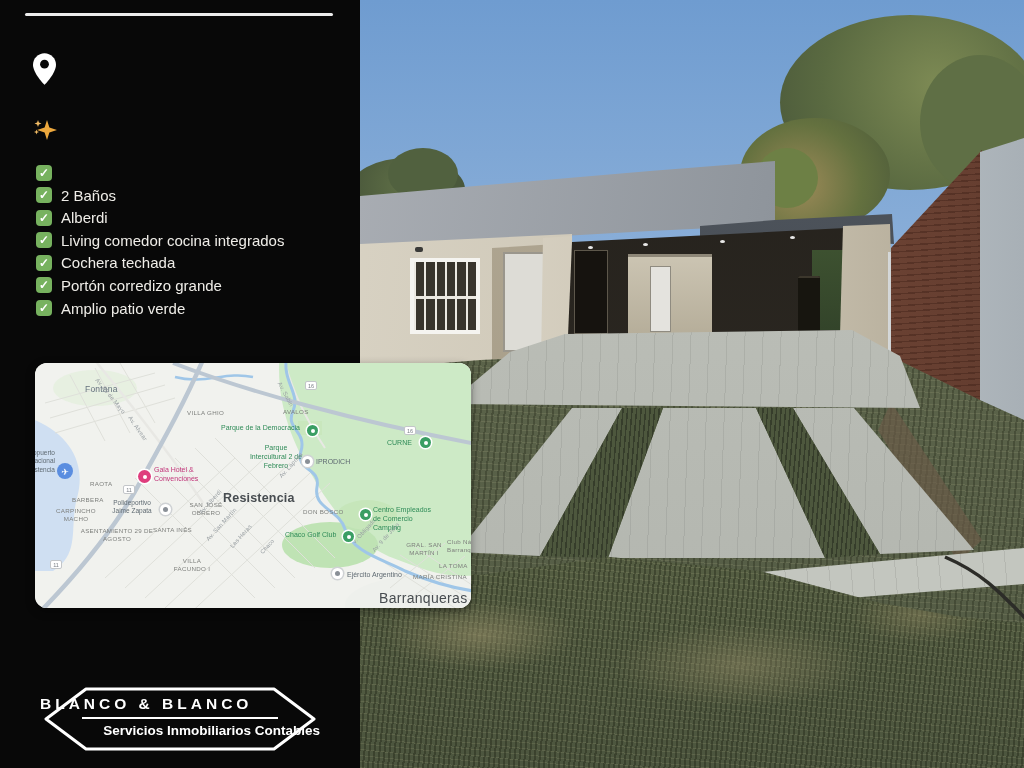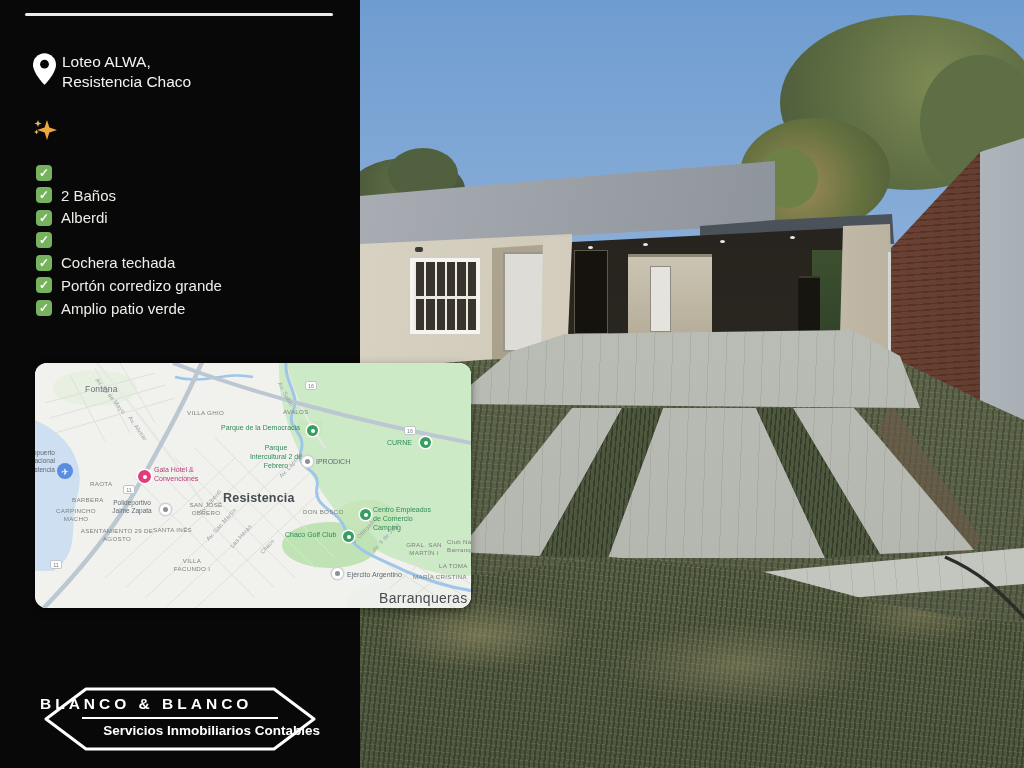--- a/index.html
+++ b/index.html
@@ -159,24 +159,20 @@
     </svg>
   </div>
 
   <div class="panel">
     <div class="topline"></div>
 
     <svg class="abs" style="position:absolute;left:33px;top:53px;" width="23" height="32" viewBox="0 0 24 33">
       <path d="M12 0C5.4 0 0 5.4 0 12c0 9 12 21 12 21s12-12 12-21C24 5.4 18.6 0 12 0z" fill="#fff"></path>
       <circle cx="12" cy="11.5" r="4.6" fill="#080808"></circle>
     </svg>
-    <div class="loc">
-      <div>Loteo ALWA,</div>
-      <div>Resistencia Chaco</div>
-    </div>
 
     <svg class="abs" style="position:absolute;left:32px;top:117px;" width="26" height="26" viewBox="0 0 26 26">
       <path d="M15 3 L17.4 10.6 L25 13 L17.4 15.4 L15 23 L12.6 15.4 L5 13 L12.6 10.6 Z" fill="#eda83d"></path>
       <path d="M6 3 L6.9 5.6 L9.5 6.5 L6.9 7.4 L6 10 L5.1 7.4 L2.5 6.5 L5.1 5.6 Z" fill="#f3bd66"></path>
       <path d="M4.5 12.5 L5.1 14.3 L7 15 L5.1 15.7 L4.5 17.5 L3.9 15.7 L2 15 L3.9 14.3 Z" fill="#f3bd66"></path>
     </svg>
 
     <div class="feat-list">
       <div class="feat-row">
           <span class="chk">✓</span>
@@ -184,20 +180,21 @@
       <div class="feat-row">
           <span class="chk">✓</span>
           <span class="feat-label">2 Baños</span>
         </div>
       <div class="feat-row">
           <span class="chk">✓</span>
           <span class="feat-label">Alberdi</span>
         </div>
       <div class="feat-row">
           <span class="chk">✓</span>
+          <span class="feat-label">Living comedor cocina integrados</span>
         </div>
       <div class="feat-row">
           <span class="chk">✓</span>
           <span class="feat-label">Cochera techada</span>
         </div>
       <div class="feat-row">
           <span class="chk">✓</span>
           <span class="feat-label">Portón corredizo grande</span>
         </div>
       <div class="feat-row">

